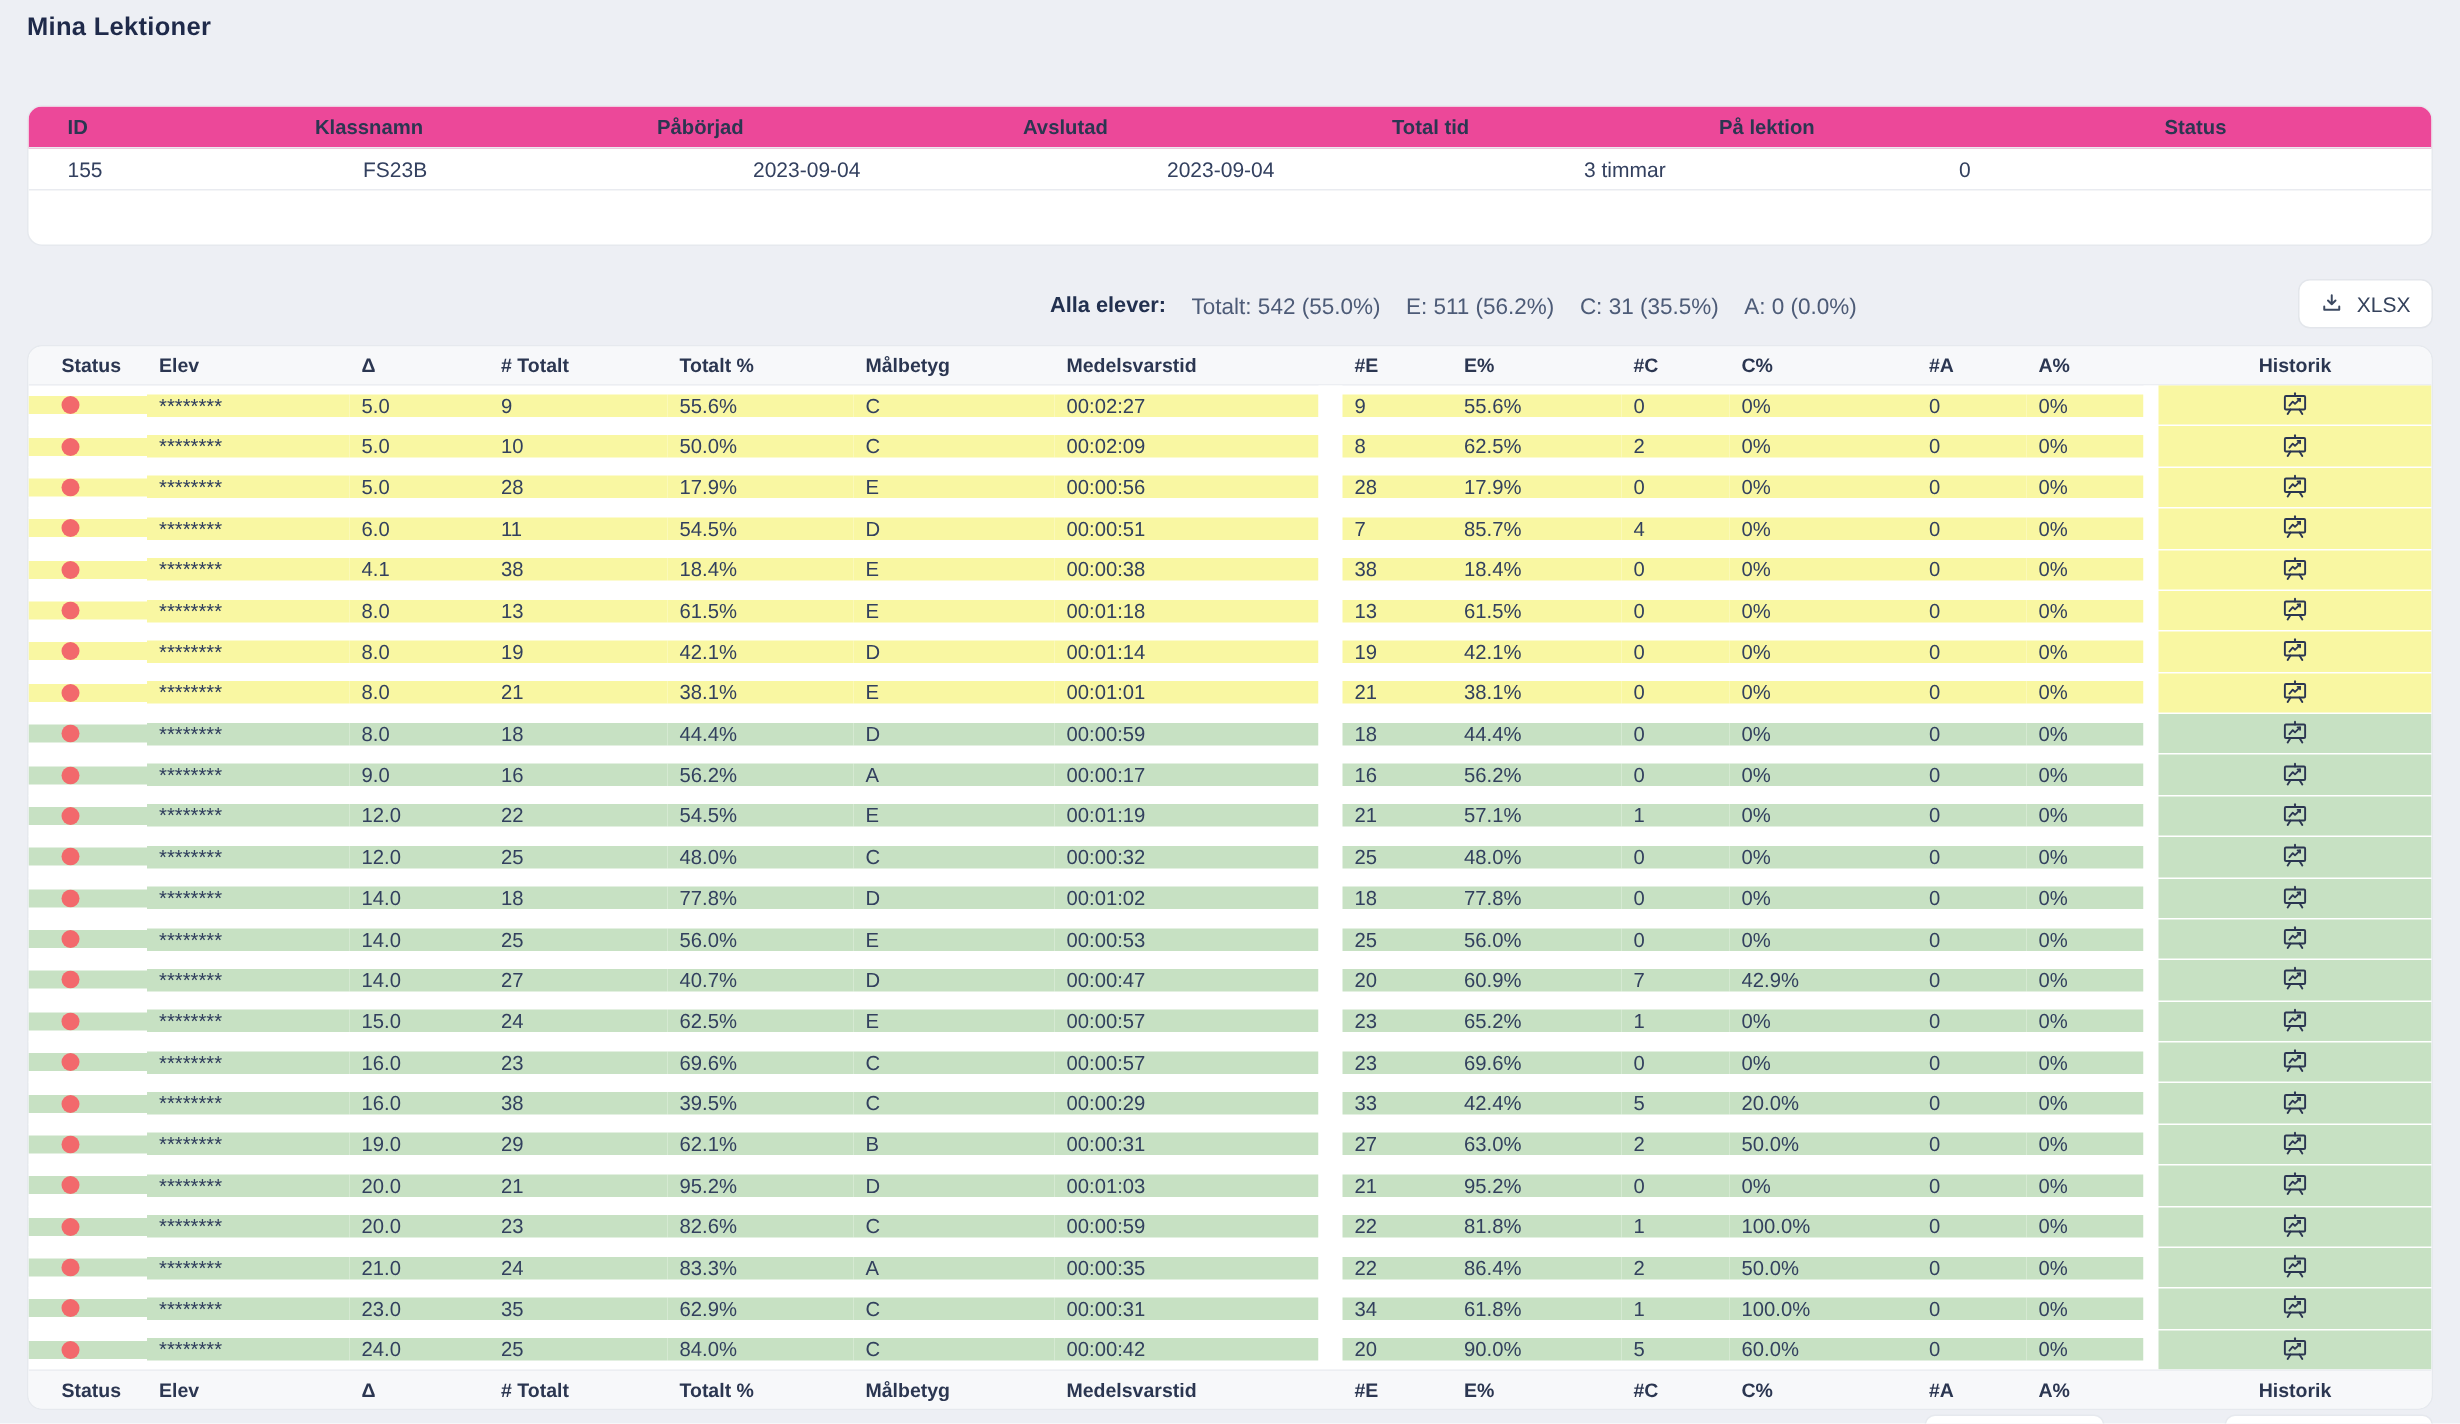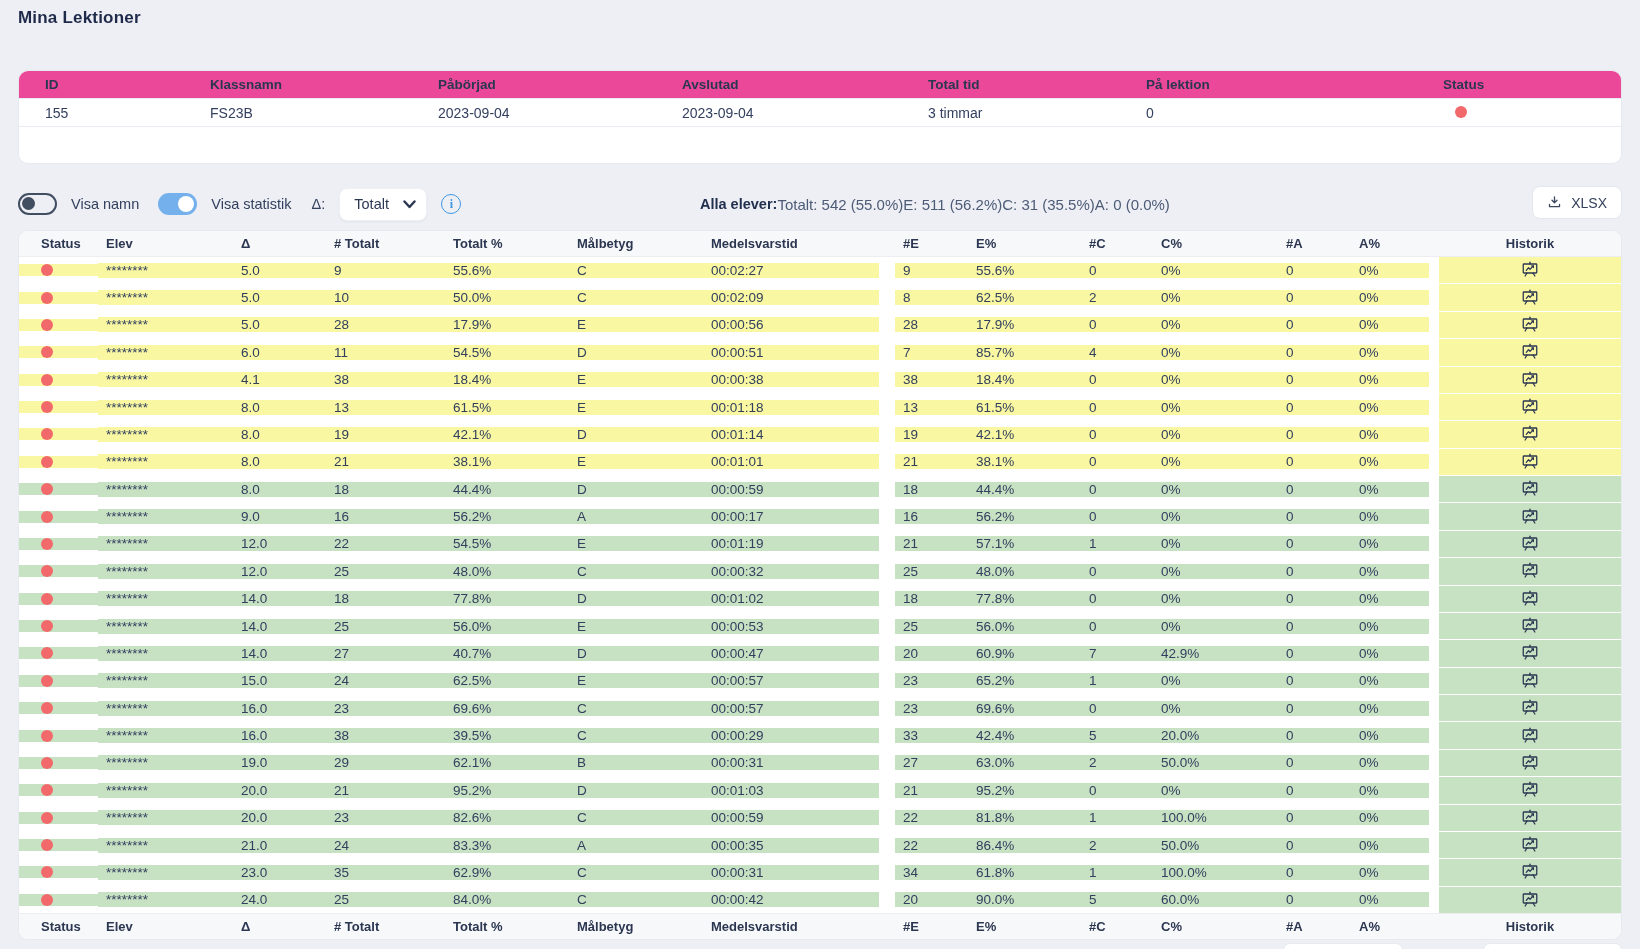--- a/index.html
+++ b/index.html
@@ -18,21 +18,21 @@
   .card {
     background:#fff; border:1px solid #e6e9ee; border-radius:10px;
     position:absolute; overflow:hidden;
   }
   
   #lessons-card { left:18px; top:70px; width:1604px; height:94px; }
   .lrow { display:grid; grid-template-columns:165px 228px 244px 246px 218px 297px 204px; align-items:center; }
   .lrow > div { padding-left:26px; white-space:nowrap; }
   #lessons-head { height:28px; background:#ec4899; border-bottom:1px solid #e9ebf0;
     font-size:13.5px; font-weight:700; color:#2b3651; }
-  #lessons-row  { height:28px; font-size:14px; color:#33405f; border-bottom:1px solid #e9ebf0; }
+  #lessons-row  { height:28px; font-size:14px; color:#33405f; border-bottom:1px solid #e9ebf0;gap:32px; }
   #lessons-more { height:36px; display:flex; align-items:center; justify-content:center;
     font-size:14px; color:#2b3651; cursor:pointer; }
   .dot { width:12px; height:12px; border-radius:50%; display:inline-block; }
   
   #toolbar { position:absolute; left:18px; top:186px; width:1604px; height:36px; }
   .tleft { position:absolute; left:0; top:0; height:36px; display:flex; align-items:center; gap:14px; }
   .toggle { width:39px; height:22px; border-radius:12px; position:relative; cursor:pointer; flex:none; }
   .toggle.off { border:2.5px solid #414d61; background:transparent; }
   .toggle.off .knob { position:absolute; left:2px; top:2px; width:13px; height:13px; border-radius:50%; background:#414d61; }
   .toggle.on { background:#74b1ec; }
@@ -44,21 +44,21 @@
     box-shadow:0 1px 2px rgba(40,50,80,.06);
     display:flex; align-items:center; padding:0 10px 0 14px; gap:10px;
     font-size:14.5px; color:#2b3651; cursor:pointer;
   }
   .select svg { margin-left:auto; }
   .info-circle {
     width:20px; height:20px; border-radius:50%; border:1.8px solid #3e97e6; color:#3e97e6;
     display:flex; align-items:center; justify-content:center;
     font-size:12px; font-weight:700; cursor:pointer; font-family:"Liberation Serif", serif;
   }
-  .tstats { position:absolute; left:682px; top:0; height:36px; display:flex; align-items:center; white-space:nowrap;justify-content:flex-end; }
+  .tstats { position:absolute; left:682px; top:0; height:36px; display:flex; align-items:center; gap:17px; white-space:nowrap;justify-content:flex-end; }
   .tstats .stats-label { font-size:14.5px; font-weight:700; color:#22304f; }
   .tstats .stat { font-size:15px; color:#4d5b77; }
   #xlsx-btn {
     position:absolute; right:0; top:0; height:33px; padding:0 14px;
     background:#fff; border:1px solid #e3e6eb; border-radius:8px;
     display:flex; align-items:center; gap:9px; font-size:14px; color:#35425c; cursor:pointer;
   }
   
   #students-card { left:18px; top:230px; width:1604px; height:710px; display:flex; flex-direction:column; }
   .srow { display:grid;
@@ -104,38 +104,20 @@
     <div>FS23B</div>
     <div>2023-09-04</div>
     <div>2023-09-04</div>
     <div>3 timmar</div>
     <div>0</div>
     <div style="padding-left:38px;"><span class="dot" style="background:#f2696c;"></span></div>
   </div>
 </div>
 
 <div id="toolbar">
-  <div class="tleft">
-    <span class="toggle off">
-        <span class="knob"></span>
-      </span>
-    <span class="tlabel">Visa namn</span>
-    <span class="toggle on" style="margin-left:5px;">
-        <span class="knob"></span>
-      </span>
-    <span class="tlabel">Visa statistik</span>
-    <span class="delta-label">Δ:</span>
-    <span class="select">
-      <span>Totalt</span>
-      <svg width="13" height="9" viewBox="0 0 13 9">
-          <polyline points="1.5,1.5 6.5,7 11.5,1.5" fill="none" stroke="#2b3651" stroke-width="2.4" stroke-linecap="round" stroke-linejoin="round"></polyline>
-        </svg>
-    </span>
-    <span class="info-circle">i</span>
-  </div>
   <div class="tstats">
     <span class="stats-label">Alla elever:</span>
     <span class="stat">Totalt: 542 (55.0%)</span>
     <span class="stat">E: 511 (56.2%)</span>
     <span class="stat">C: 31 (35.5%)</span>
     <span class="stat">A: 0 (0.0%)</span>
   </div>
   <button id="xlsx-btn">
     <svg width="15" height="15" viewBox="0 0 24 24">
       <path d="M12 3v9.5 M12 12.5 L8 8.5 M12 12.5 L16 8.5 M4 15v3.5h16V15" fill="none" stroke="#3c4961" stroke-width="2.1" stroke-linecap="round" stroke-linejoin="round"></path>

